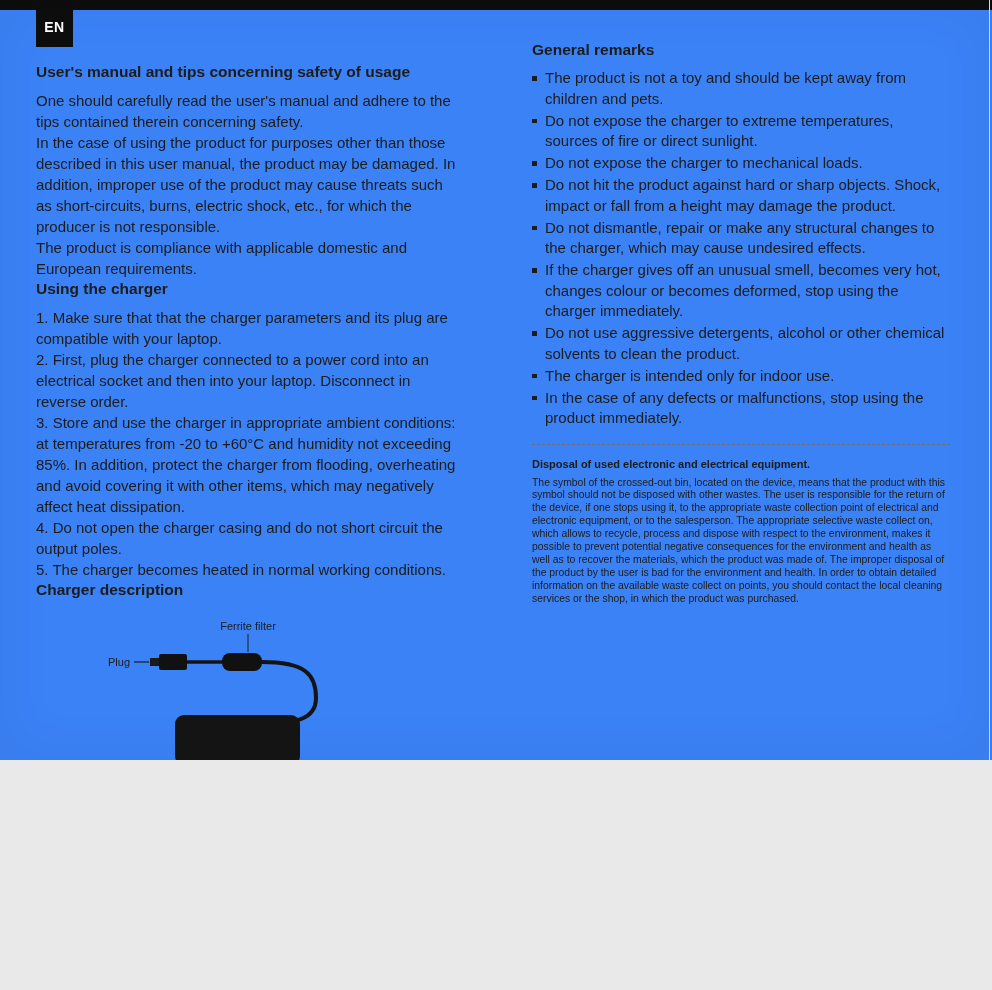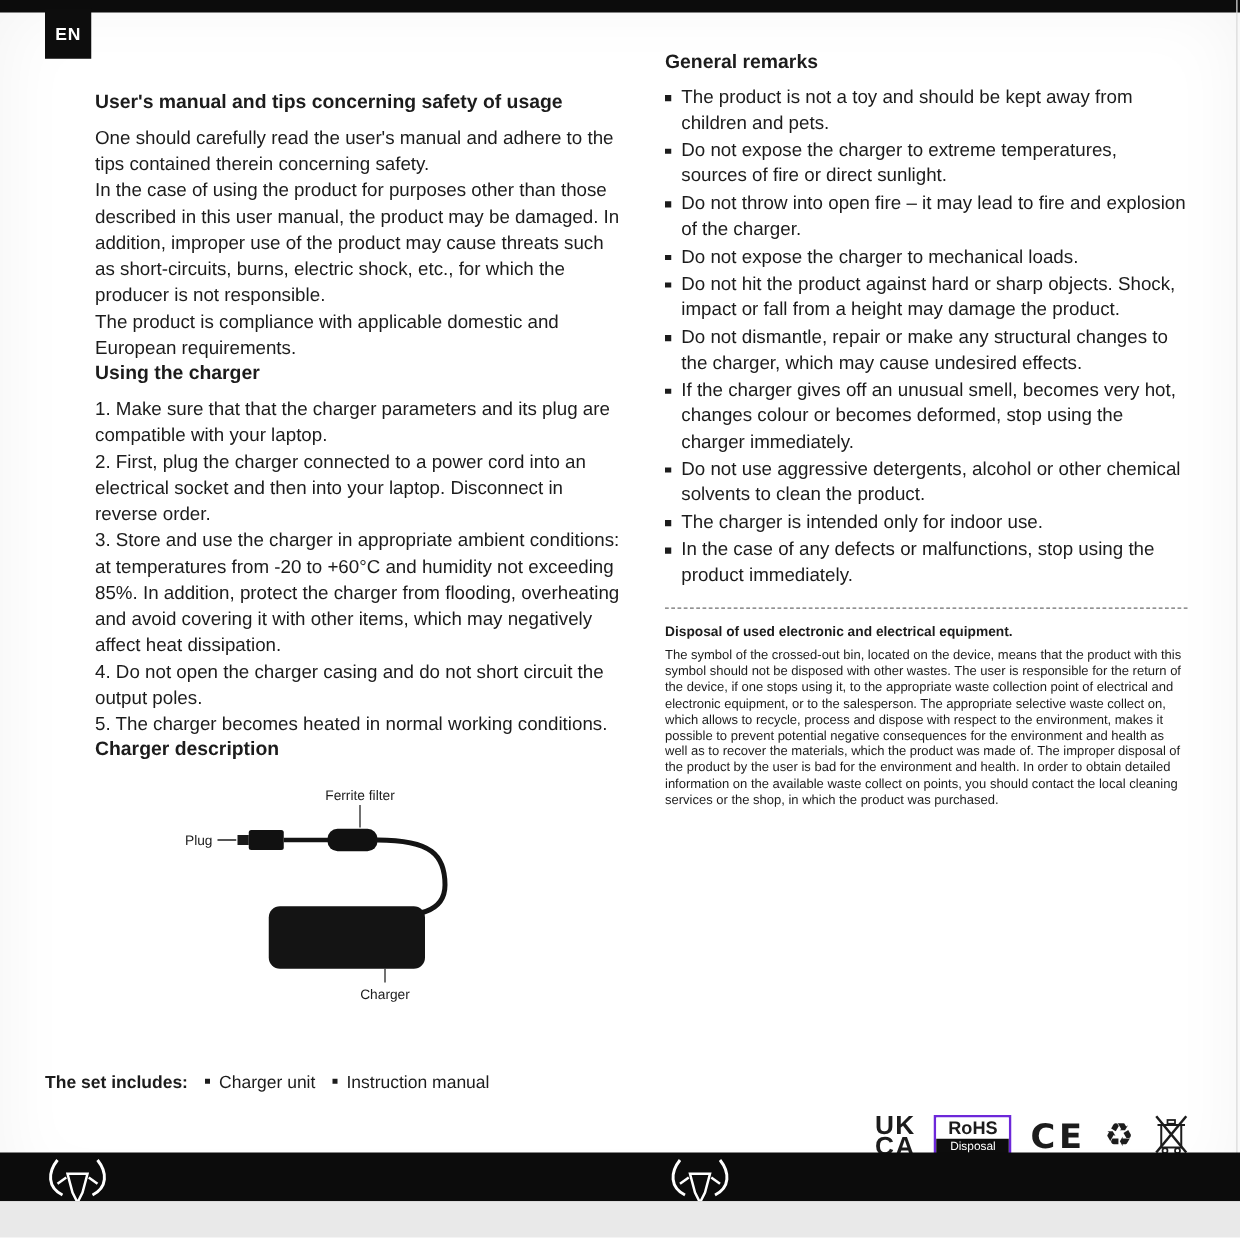--- a/index.html
+++ b/index.html
@@ -1,30 +1,30 @@
 <!DOCTYPE html>
 <html><head>
 <meta charset="utf-8">
 <style>
   html,body{margin:0;padding:0;background:#e9e9e9;}
   .page{
-    position:relative; width:992px; height:961px; margin:0 auto;
-    background:#ffffff; overflow:hidden;
+    position:relative; width:992px; height:760px; margin:0 auto;
+    background:#3b82f6; overflow:hidden;
     font-family:"Liberation Sans","DejaVu Sans",sans-serif;
     color:#1c1c1c;
     box-shadow:inset 0 0 60px rgba(0,0,0,0.05);
   }
   .topbar{position:absolute;left:0;top:0;width:100%;height:10px;background:#0c0c0c;}
   .edge-right{position:absolute;top:0;right:2px;width:1px;height:100%;background:#d9d9d9;}
   .en-badge{
     position:absolute;left:36px;top:7px;width:37px;height:40px;background:#0d0d0d;
     color:#fff;font-weight:bold;font-size:14px;display:flex;align-items:center;justify-content:center;
     letter-spacing:0.5px;
   }
-  .col-left{position:absolute;left:36px;top:72px;width:424px;margin-left:40px;}
+  .col-left{position:absolute;left:36px;top:62px;width:424px;}
   .col-right{position:absolute;left:532px;top:40px;width:418px;}
   h2.sect{font-size:15.5px;font-weight:bold;margin:0 0 9px 0;line-height:19px;}
   .body-p{font-size:15px;line-height:21px;margin:0;}
   .gap-heading{margin-top:18px;}
   .gap-heading2{margin-top:16px;}
   ul.remarks{list-style:none;margin:0;padding:0 0 0 13px;}
   ul.remarks li{
     position:relative;font-size:15px;line-height:20.5px;margin:0 0 1.5px 0;
   }
   ul.remarks li::before{
@@ -105,21 +105,20 @@
     <span class="set-label">The set includes:</span>
     <span class="set-item">Charger unit</span>
     <span class="set-item">Instruction manual</span>
   </div>
 
   <div class="col-right">
     <h2 class="sect">General remarks</h2>
     <ul class="remarks">
       <li>The product is not a toy and should be kept away from children and pets.</li>
       <li>Do not expose the charger to extreme temperatures, sources of fire or direct sunlight.</li>
-      <li>Do not throw into open fire – it may lead to fire and explosion of the charger.</li>
       <li>Do not expose the charger to mechanical loads.</li>
       <li>Do not hit the product against hard or sharp objects. Shock, impact or fall from a height may damage the product.</li>
       <li>Do not dismantle, repair or make any structural changes to the charger, which may cause undesired effects.</li>
       <li>If the charger gives off an unusual smell, becomes very hot, changes colour or becomes deformed, stop using the charger immediately.</li>
       <li>Do not use aggressive detergents, alcohol or other chemical solvents to clean the product.</li>
       <li>The charger is intended only for indoor use.</li>
       <li>In the case of any defects or malfunctions, stop using the product immediately.</li>
     </ul>
 
     <hr class="dashed-divider">

